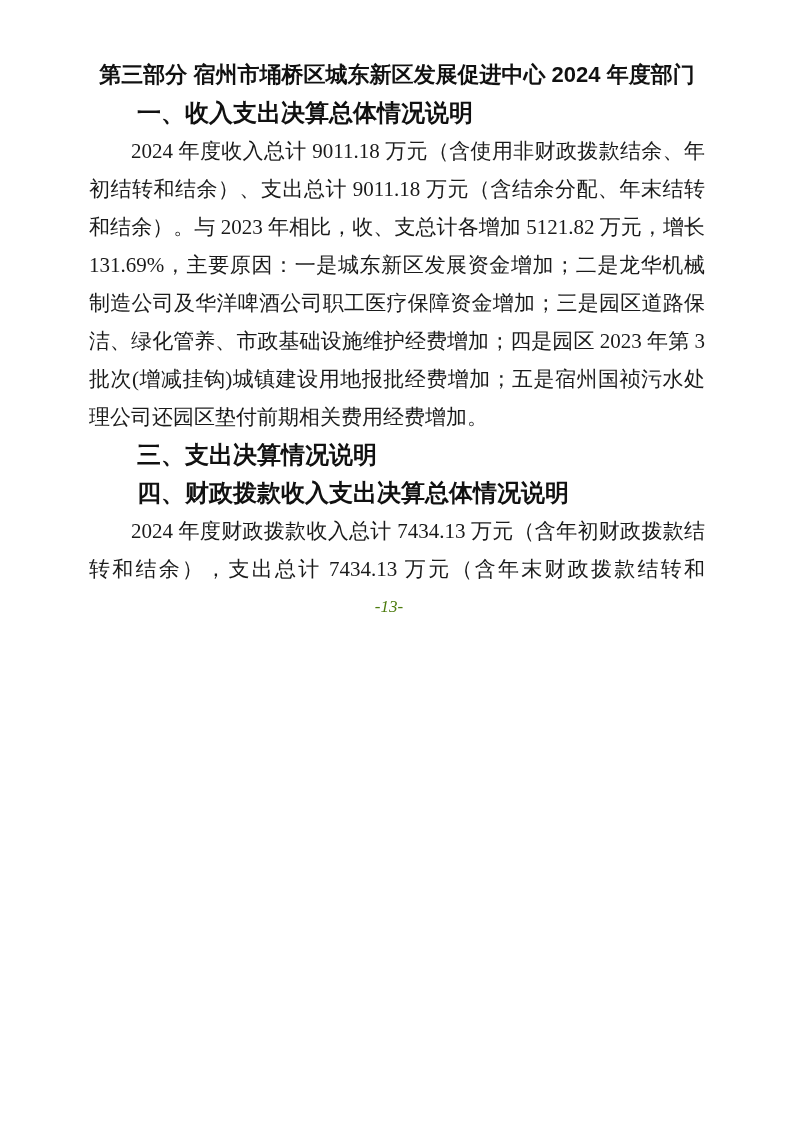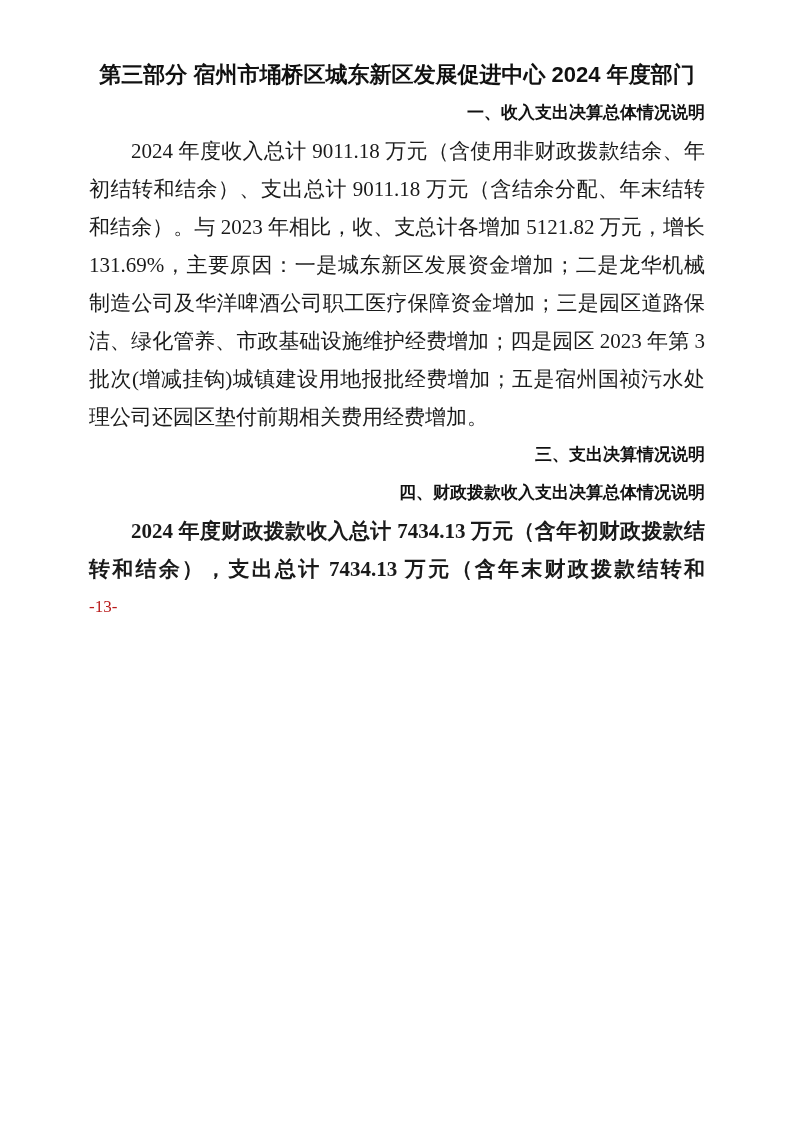--- a/index.html
+++ b/index.html
@@ -21,45 +21,44 @@
     text-align: center;
     font-family: "Liberation Sans", "DejaVu Sans", sans-serif;
     font-weight: 700;
     font-size: 22px;
     line-height: 38px;
     color: #111111;
   }
   .section-heading {
     font-family: "Liberation Sans", "DejaVu Sans", sans-serif;
     font-weight: 700;
-    font-size: 17px;
+    font-size: 24px;
     line-height: 38px;
     text-indent: 2em;
     color: #111111;
-    text-align: right;
   }
   .body-para {
     margin: 0;
     text-indent: 2em;
     text-align: justify;
     text-justify: inter-character;
     line-height: 38px;
   }
   .body-para.continued {
     text-align-last: justify;
-    font-weight: bold;
   }
   .page-footer {
     margin-top: 9px;
-    text-align: left;
+    text-align: center;
     padding-right: 16px;
     font-size: 17px;
     line-height: 20px;
-    color: #b91c1c;
+    color: #4d7c0f;
     font-family: "Liberation Serif", "DejaVu Serif", serif;
+    font-style: italic;
   }
 </style>
 </head>
 <body>
 
 <div class="page">
 
   <div class="doc-title">第三部分 宿州市埇桥区城东新区发展促进中心 2024 年度部门</div>
 
   <div class="section">

